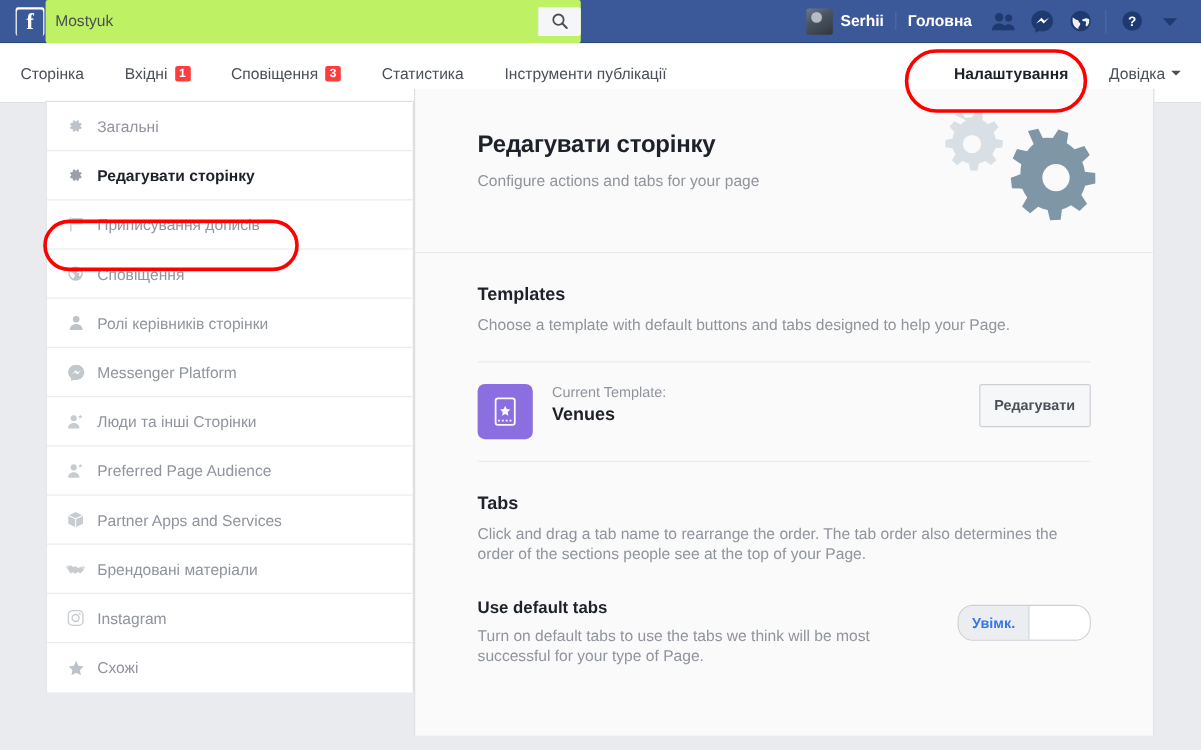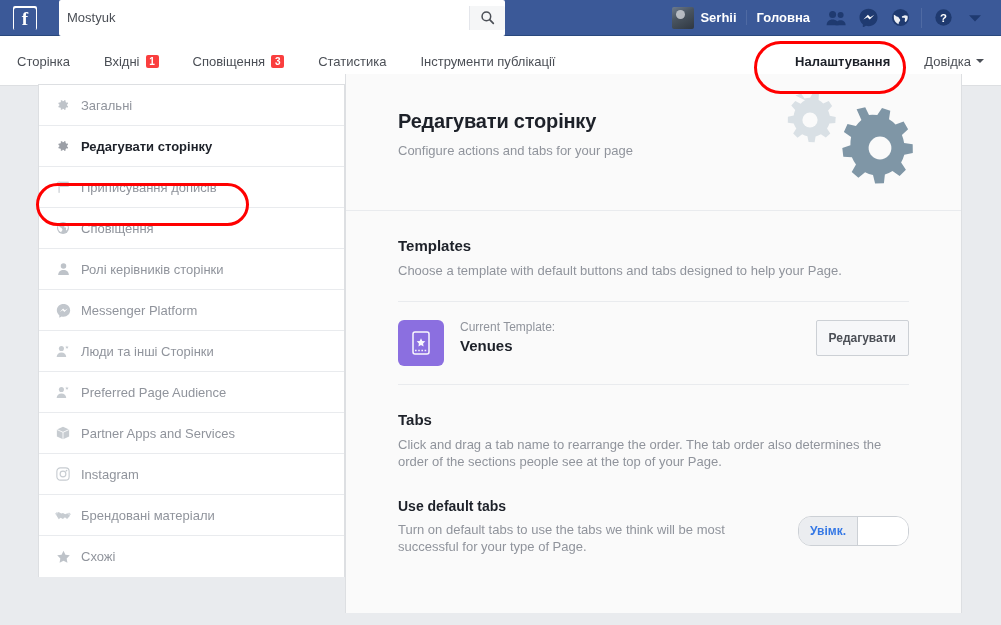--- a/index.html
+++ b/index.html
@@ -26,22 +26,22 @@
     display: flex; align-items: flex-end; justify-content: center;
   }
   .fb-logo-inner {
     width: 22px; height: 22px; background: #3b5998;
     border-radius: 2px 2px 0 0;
     color: #fff; font-weight: bold; font-size: 19px;
     font-family: "Liberation Serif", serif;
     line-height: 22px; text-align: center;
   }
   .search-wrap {
-    margin-left: 22px; width: 446px; height: 36px;
-    background: #ffffff; border-radius: 2px;
+    margin-left: 1px; width: 446px; height: 36px;
+    background: #bef264; border-radius: 2px;
     display: flex; align-items: center;
     position: relative;
   }
   .search-input {
     flex: 1; border: 0; outline: 0; height: 22px;
     font-size: 13px; color: #4b4f56; padding: 0 8px;
     font-family: "Liberation Sans", sans-serif;
     background: transparent;
   }
   .search-btn {
@@ -200,21 +200,21 @@
   }
 
   .tabs-row {
     display: flex; align-items: flex-start;
     margin-top: 28px;
   }
   .tabs-row-left { flex: 1; max-width: 430px; }
   .tabs-row-left h3 { font-size: 14px; color: #1d2129; font-weight: bold; }
   .tabs-row-left p { margin-top: 7px; font-size: 13px; color: #90949c; line-height: 17px; }
   .toggle {
-    display: flex; margin-left: 16px; margin-top: 18px;
+    display: flex; margin-left: 16px; margin-top: 6px;
     border: 1px solid #ccd0d5; border-radius: 13px;
     overflow: hidden; cursor: pointer; flex: 0 0 auto;
   }
   .toggle-on {
     background: #ebedf0; color: #3578e5;
     font-size: 12px; font-weight: bold;
     padding: 7px 11px; border-right: 1px solid #ccd0d5;
   }
   .toggle-off { background: #fff; width: 50px; }
 
@@ -408,38 +408,38 @@
             <path d="M8 .8L15 4v8l-7 3.2L1 12V4z" fill="#c7ccd1"></path>
             <path d="M1 4l7 3.2L15 4" fill="none" stroke="#fff" stroke-width="1"></path>
             <path d="M8 7.2v8" stroke="#fff" stroke-width="1"></path>
           </svg>
       </span>
       <span>Partner Apps and Services</span>
     </div>
 
     <div class="side-item">
       <span class="side-ico">
+        <svg width="16" height="13" viewBox="0 0 18 13">
+            <path d="M1 5.3l3-2.6 3 1.5 2-.6 2.4 1.6 2.6-1.2 2.9 2.8-3.3 3.5-2.4-1.7-2.3 1.9-2.6-1.4-2.1 1.5z" fill="#c7ccd1"></path>
+            <path d="M0 4.6l2.2-2 1.3 1.2-2.1 2z" fill="#d3d8dd"></path>
+            <path d="M18 5l-2.2-2-1.3 1.2 2.1 2z" fill="#d3d8dd"></path>
+          </svg>
+      </span>
+      <span>Брендовані матеріали</span>
+    </div>
+
+    <div class="side-item">
+      <span class="side-ico">
         <svg width="14" height="14" viewBox="0 0 16 16">
             <rect x="1" y="1" width="14" height="14" rx="4" fill="none" stroke="#c7ccd1" stroke-width="1.3"></rect>
             <circle cx="8" cy="8" r="3.3" fill="none" stroke="#c7ccd1" stroke-width="1.3"></circle>
             <circle cx="12" cy="4" r="1" fill="#c7ccd1"></circle>
           </svg>
       </span>
       <span>Instagram</span>
-    </div>
-
-    <div class="side-item">
-      <span class="side-ico">
-        <svg width="16" height="13" viewBox="0 0 18 13">
-            <path d="M1 5.3l3-2.6 3 1.5 2-.6 2.4 1.6 2.6-1.2 2.9 2.8-3.3 3.5-2.4-1.7-2.3 1.9-2.6-1.4-2.1 1.5z" fill="#c7ccd1"></path>
-            <path d="M0 4.6l2.2-2 1.3 1.2-2.1 2z" fill="#d3d8dd"></path>
-            <path d="M18 5l-2.2-2-1.3 1.2 2.1 2z" fill="#d3d8dd"></path>
-          </svg>
-      </span>
-      <span>Брендовані матеріали</span>
     </div>
 
     <div class="side-item">
       <span class="side-ico">
         <svg width="15" height="14" viewBox="0 0 16 16">
             <path d="M8 .8l2.2 4.6 5 .7-3.6 3.5.9 5-4.5-2.4-4.5 2.4.9-5L.8 6.1l5-.7z" fill="#bec3c9"></path>
           </svg>
       </span>
       <span>Схожі</span>
     </div>

